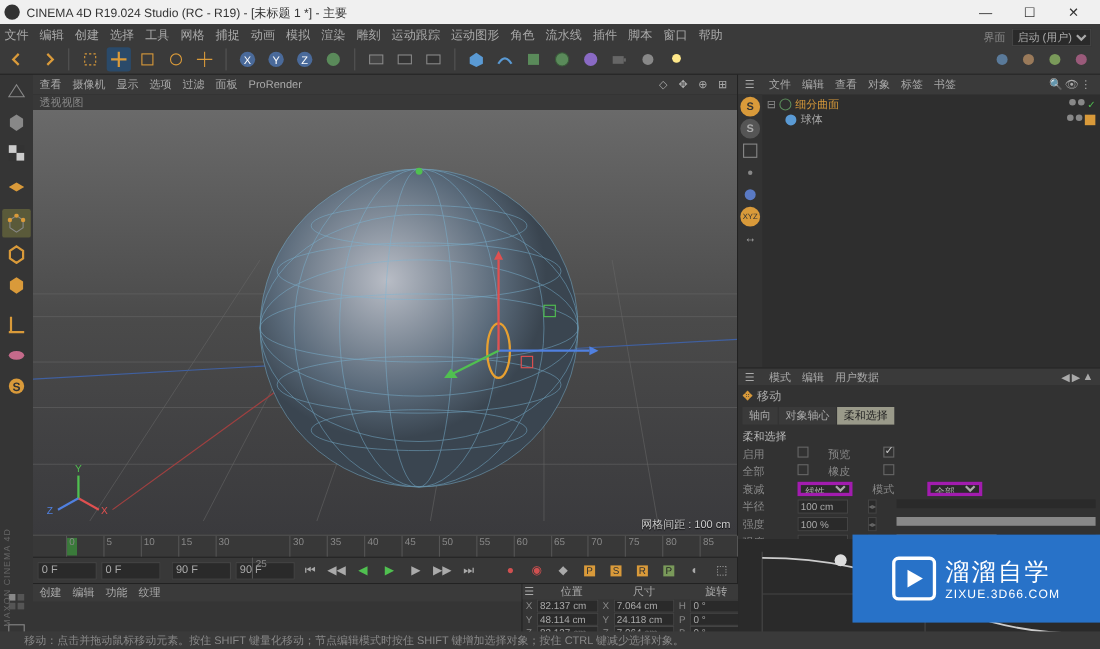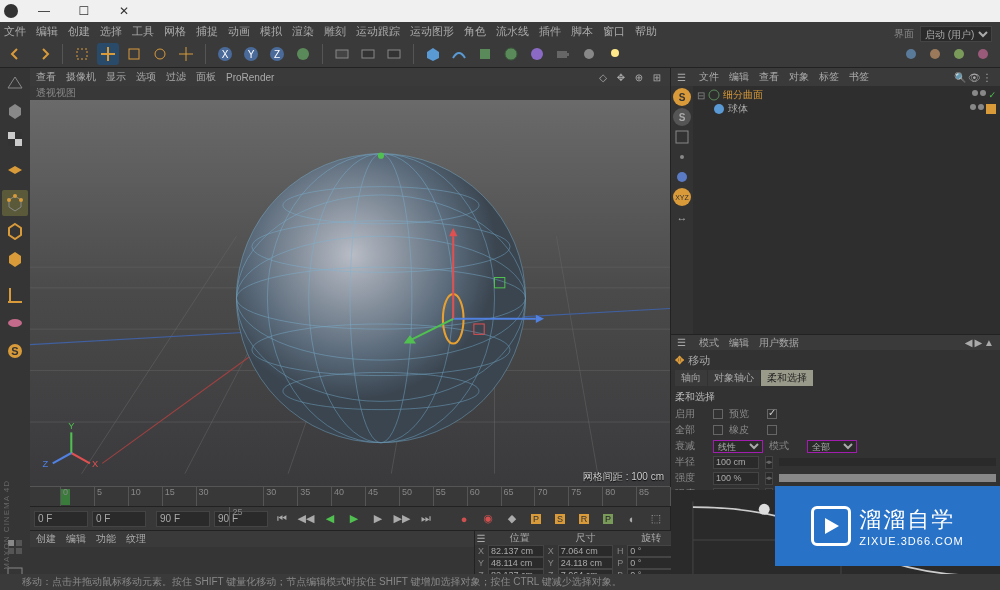--- a/index.html
+++ b/index.html
@@ -89,46 +89,47 @@
 .obj-item .extra { width: 10px; height: 10px; }
 
 .attr-header { height: 16px; background: #3a3a3a; display: flex; align-items: center; gap: 10px; padding: 0 6px; font-size: 10px; border-top: 1px solid #222; }
 .attr-body { flex: 1; background: #323232; padding: 2px 4px; overflow: hidden; position: relative; }
 .attr-title { display: flex; align-items: center; gap: 4px; height: 16px; }
 .attr-title .plus { color: #d99a3a; font-weight: bold; }
 .attr-tabs { display: flex; gap: 1px; margin: 2px 0; }
 .attr-tab { padding: 1px 6px; font-size: 10px; background: #3a3a3a; cursor: pointer; }
 .attr-tab.active { background: #9a9a8a; color: #222; }
 .attr-section { font-size: 10px; color: #bbb; padding: 2px 0; }
-.attr-row { display: flex; align-items: center; height: 16px; gap: 6px; font-size: 10px; }
+.attr-row { display: flex; align-items: flex-start; height: 16px; gap: 18px; font-size: 10px; }
 .attr-row .albl { width: 32px; color: #888; }
 .attr-row .albl2 { width: 32px; color: #888; }
 .attr-row .chk { width: 10px; height: 10px; border: 1px solid #666; position: relative; }
 .attr-row .chk.on::after { content: "✓"; position: absolute; top: -3px; left: 0; color: #ccc; font-size: 10px; }
-.attr-row select { background: #2a2a2a; border: 1px solid #a21caf; color: #aaa; font-size: 9px; width: 50px; height: 13px; }
+.attr-row select { background: #2a2a2a; border: 3px solid #a21caf; color: #aaa; font-size: 9px; width: 50px; height: 13px; }
 .attr-row .numfield { width: 46px; height: 13px; background: #2a2a2a; border: 1px solid #444; font-size: 9px; padding: 0 2px; display: flex; align-items: center; }
 .attr-row .slider { flex: 1; height: 8px; background: #2a2a2a; position: relative; }
 .attr-row .slider.full::after { content: ""; position: absolute; left: 0; top: 0; height: 100%; width: 100%; background: #888; }
 .attr-row .slider.half::after { content: ""; position: absolute; left: 0; top: 0; height: 100%; width: 50%; background: #888; }
 .attr-row .spin { width: 8px; height: 13px; background: #2a2a2a; border: 1px solid #444; font-size: 7px; display: flex; align-items: center; justify-content: center; color: #666; }
 
 .curve-area { position: absolute; bottom: 0; left: 0; right: 0; top: 140px; background: #2a2a2a; }
 
 
 .watermark { position: absolute; right: 0; bottom: 24px; width: 225px; height: 80px; background: #2872c8; display: flex; align-items: center; justify-content: center; flex-direction: row; gap: 8px; z-index: 100; }
 .watermark .play { width: 40px; height: 40px; border: 3px solid #fff; border-radius: 6px; display: flex; align-items: center; justify-content: center; }
 .watermark .wtext { color: #fff; }
 .watermark .wbig { font-size: 22px; font-weight: normal; letter-spacing: 2px; }
 .watermark .wsmall { font-size: 11px; letter-spacing: 1px; }
 </style>
 </head>
 <body>
 
 <div class="titlebar">
   <span class="titlebar-icon"></span>
+  <span class="titlebar-text">CINEMA 4D R19.024 Studio (RC - R19) - [未标题 1 *] - 主要</span>
   <div class="titlebar-btns">
     <div class="titlebar-btn">—</div>
     <div class="titlebar-btn">☐</div>
     <div class="titlebar-btn close">✕</div>
   </div>
 </div>
 
 <div class="topright">
   <span>界面</span>
   <select><option>启动 (用户)</option></select>

